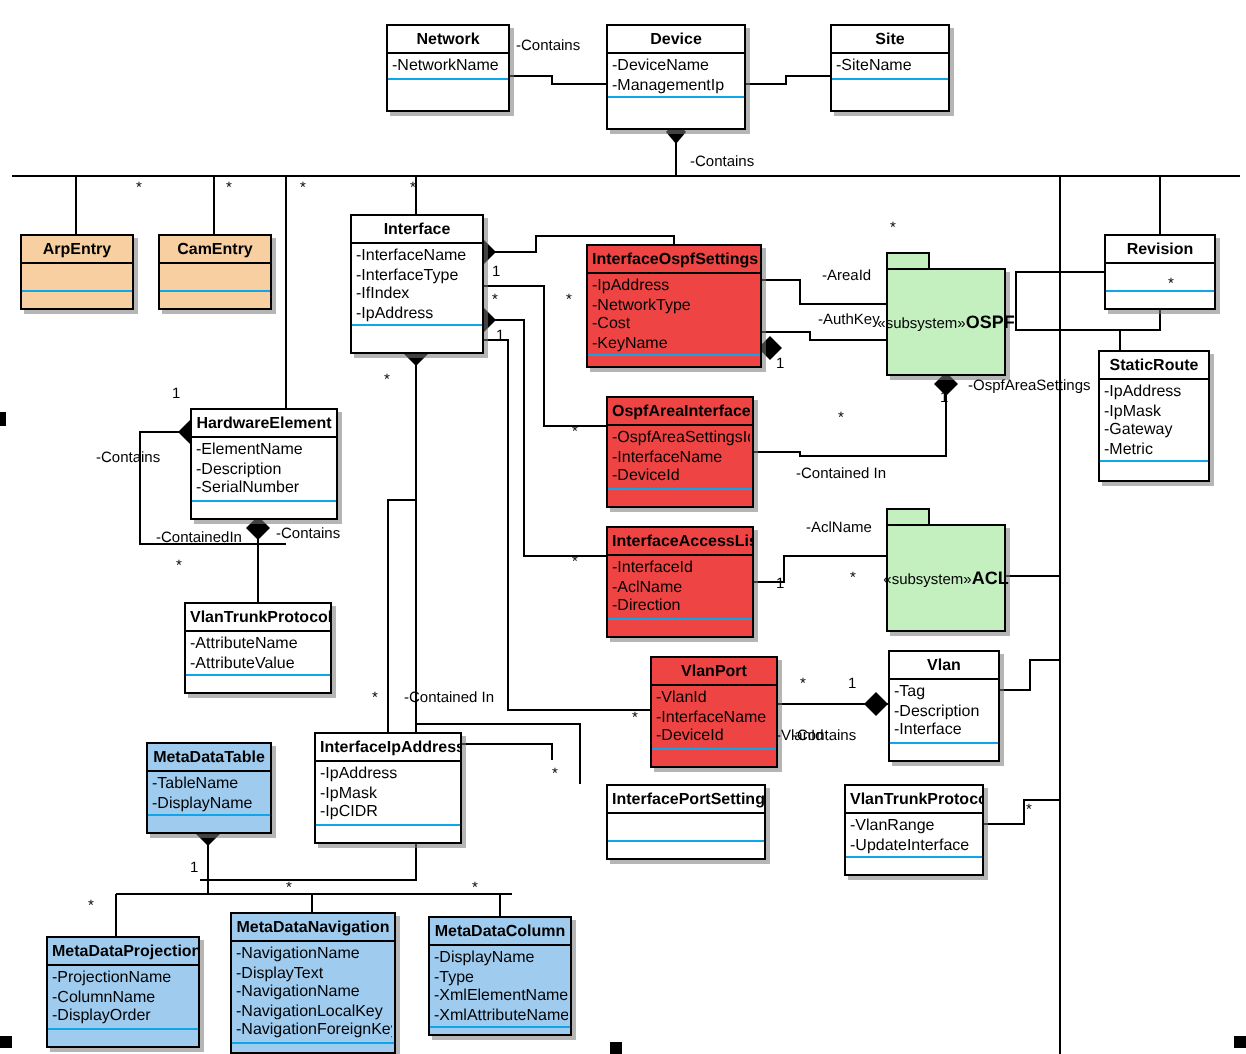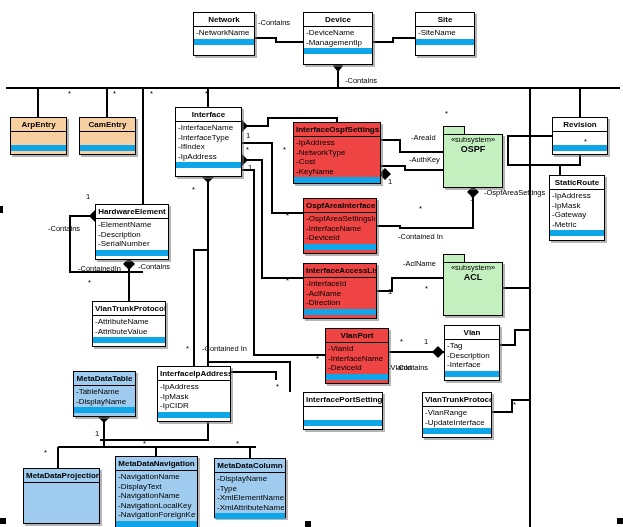--- a/index.html
+++ b/index.html
@@ -3,33 +3,33 @@
 <meta charset="utf-8">
 <style>
   html,body{margin:0;padding:0;background:#ffffff;}
   body{font-family:"Liberation Sans","DejaVu Sans",sans-serif;}
   #canvas{position:relative;width:623px;height:527px;overflow:hidden;background:#fff;}
   svg#wires{position:absolute;left:0;top:0;width:623px;height:527px;}
   .umlbox{position:absolute;border:1px solid #000;box-sizing:border-box;background:#fff;
           box-shadow:2px 2px 0 rgba(120,120,120,.55);}
   .umlbox .hdr{font-size:8px;font-weight:bold;text-align:center;line-height:11px;
                padding:1px 2px;border-bottom:1px solid #000;white-space:nowrap;overflow:hidden;}
-  .umlbox .attrs{font-size:8px;line-height:9.5px;padding:1px 1px 1px 2px;border-bottom:6px solid #0ea5e9;}
+  .umlbox .attrs{font-size:8px;line-height:9.5px;padding:1px 1px 1px 2px;border-bottom:1px solid #0ea5e9;}
   .umlbox .attrs div{white-space:nowrap;overflow:hidden;}
   .umlbox .ops{min-height:9px;}
   .c-white{background:#ffffff;}
   .c-pink{background:#ef4444;}
   .c-orange{background:#f8cfa0;}
   .c-blue{background:#9ecbee;}
   .pkg{position:absolute;}
   .pkg .tab{position:absolute;left:0;top:0;width:22px;height:8px;border:1px solid #000;
             border-bottom:none;background:#c4f0c0;box-sizing:border-box;}
   .pkg .body{position:absolute;left:0;top:8px;right:0;bottom:0;border:1px solid #000;
-             background:#c4f0c0;box-sizing:border-box;display:flex;flex-direction:column;
-             align-items:center;
+             background:#c4f0c0;box-sizing:border-box;display:flex;
+             align-items:center;justify-content:center;
              box-shadow:2px 2px 0 rgba(120,120,120,.55);}
   .pkg .stereo{font-size:7.5px;line-height:9px;}
   .pkg .pname{font-size:9px;font-weight:bold;line-height:11px;}
   .lbl{position:absolute;font-size:7.5px;color:#000;white-space:nowrap;line-height:9px;}
   .mult{position:absolute;font-size:7.5px;color:#000;white-space:nowrap;line-height:8px;}
   .corner{position:absolute;width:5px;height:5px;background:#000;}
 </style>
 </head>
 <body>
 
@@ -274,20 +274,25 @@
     <div class="hdr">MetaDataTable</div>
     <div class="attrs">
       <div>-TableName</div>
         <div>-DisplayName</div>
     </div>
     <div class="ops"></div>
   </div>
 
   <div class="umlbox c-blue" style="left:23px;top:468px;width:77px;height:56px;">
     <div class="hdr">MetaDataProjection</div>
+    <div class="attrs">
+      <div>-ProjectionName</div>
+        <div>-ColumnName</div>
+      <div>-DisplayOrder</div>
+    </div>
     <div class="ops"></div>
   </div>
 
   <div class="umlbox c-blue" style="left:115px;top:456px;width:83px;height:71px;">
     <div class="hdr">MetaDataNavigation</div>
     <div class="attrs">
       <div>-NavigationName</div>
         <div>-DisplayText</div>
       <div>-NavigationName</div>
         <div>-NavigationLocalKey</div>

